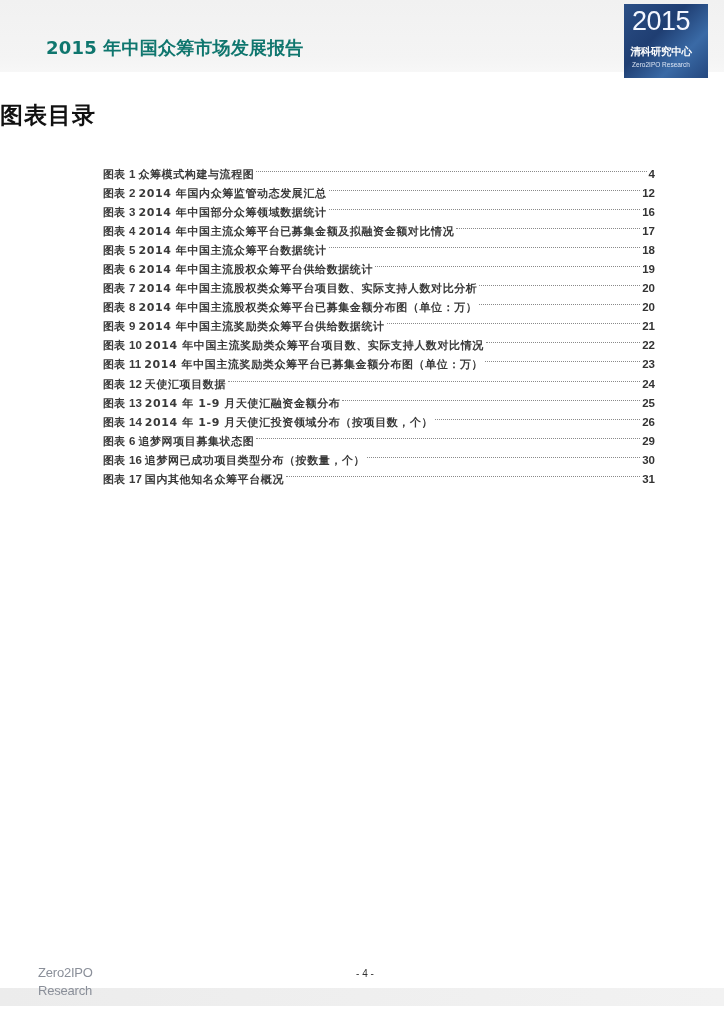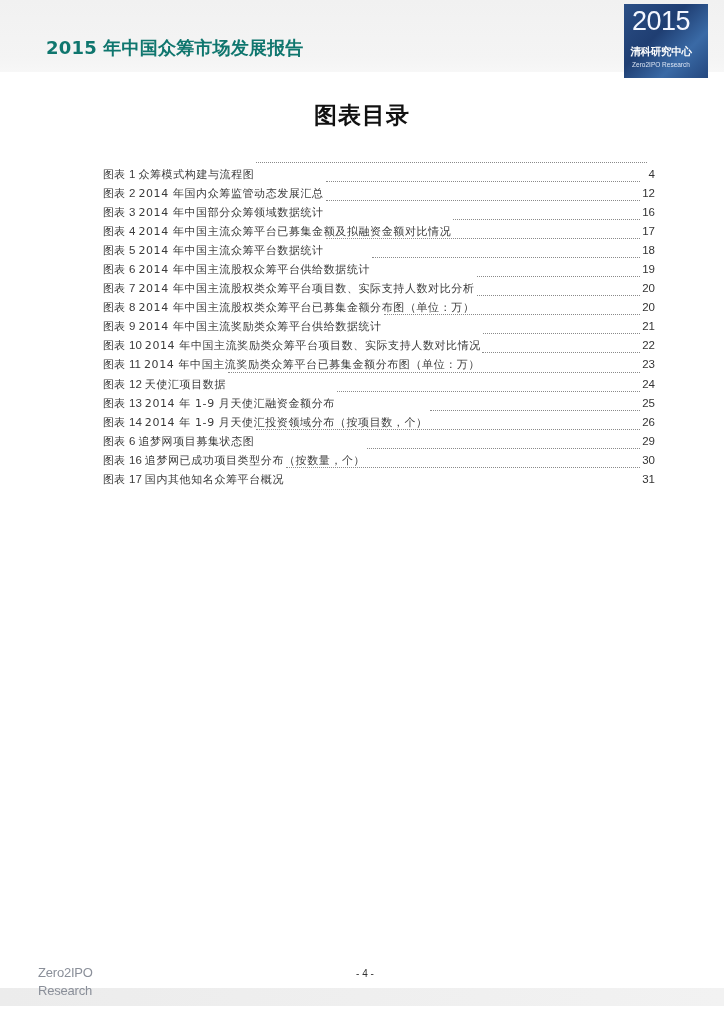--- a/index.html
+++ b/index.html
@@ -35,33 +35,33 @@
       font-family: Liberation Sans, sans-serif; font-size: 10.5px; font-weight: bold; color: #ffffff;
       letter-spacing: -0.3px; white-space: nowrap;
     }
     .logo-en {
       position: absolute; left: 0; top: 57px; width: 74px; text-align: center;
       font-family: "Liberation Sans", sans-serif; font-size: 6.5px; color: #dbe4f3; white-space: nowrap;
     }
 
     
     .toc-heading {
-      position: absolute; left: 0; top: 100px; width: 724px; text-align: center;
+      position: absolute; left: 0; top: 100px; width: 724px; 
       font-family: "DejaVu Sans", sans-serif; font-size: 23px; font-weight: bold; color: #111111;
       letter-spacing: 1px;
     }
 
     
     .toc-list {
       position: absolute; left: 103px; top: 165px; width: 552px;
     }
     .toc-row {
-      display: flex; align-items: flex-start; height: 19.05px;
+      display: flex; align-items: center; height: 19.05px;
       font-family: "DejaVu Sans", sans-serif; font-size: 11px; color: #3a3a3a;
-      line-height: 19px; white-space: nowrap;
+      line-height: 19px; white-space: nowrap; font-weight: bold;
     }
     .toc-prefix { flex: 0 0 auto; padding-right: 4px; }
     .toc-num { flex: 0 0 auto; padding-right: 3px; font-family: "Liberation Sans", sans-serif; font-size: 11.5px; }
     .toc-label { flex: 0 0 auto; letter-spacing: 0.6px; }
     .toc-dots {
       flex: 1 1 auto; margin: 0 2px;
       border-bottom: 1px dotted #8a8a8a; transform: translateY(-3px); min-width: 10px;
     }
     .toc-page {
       flex: 0 0 auto; font-family: "Liberation Sans", sans-serif; font-size: 11.5px; color: #333333;

